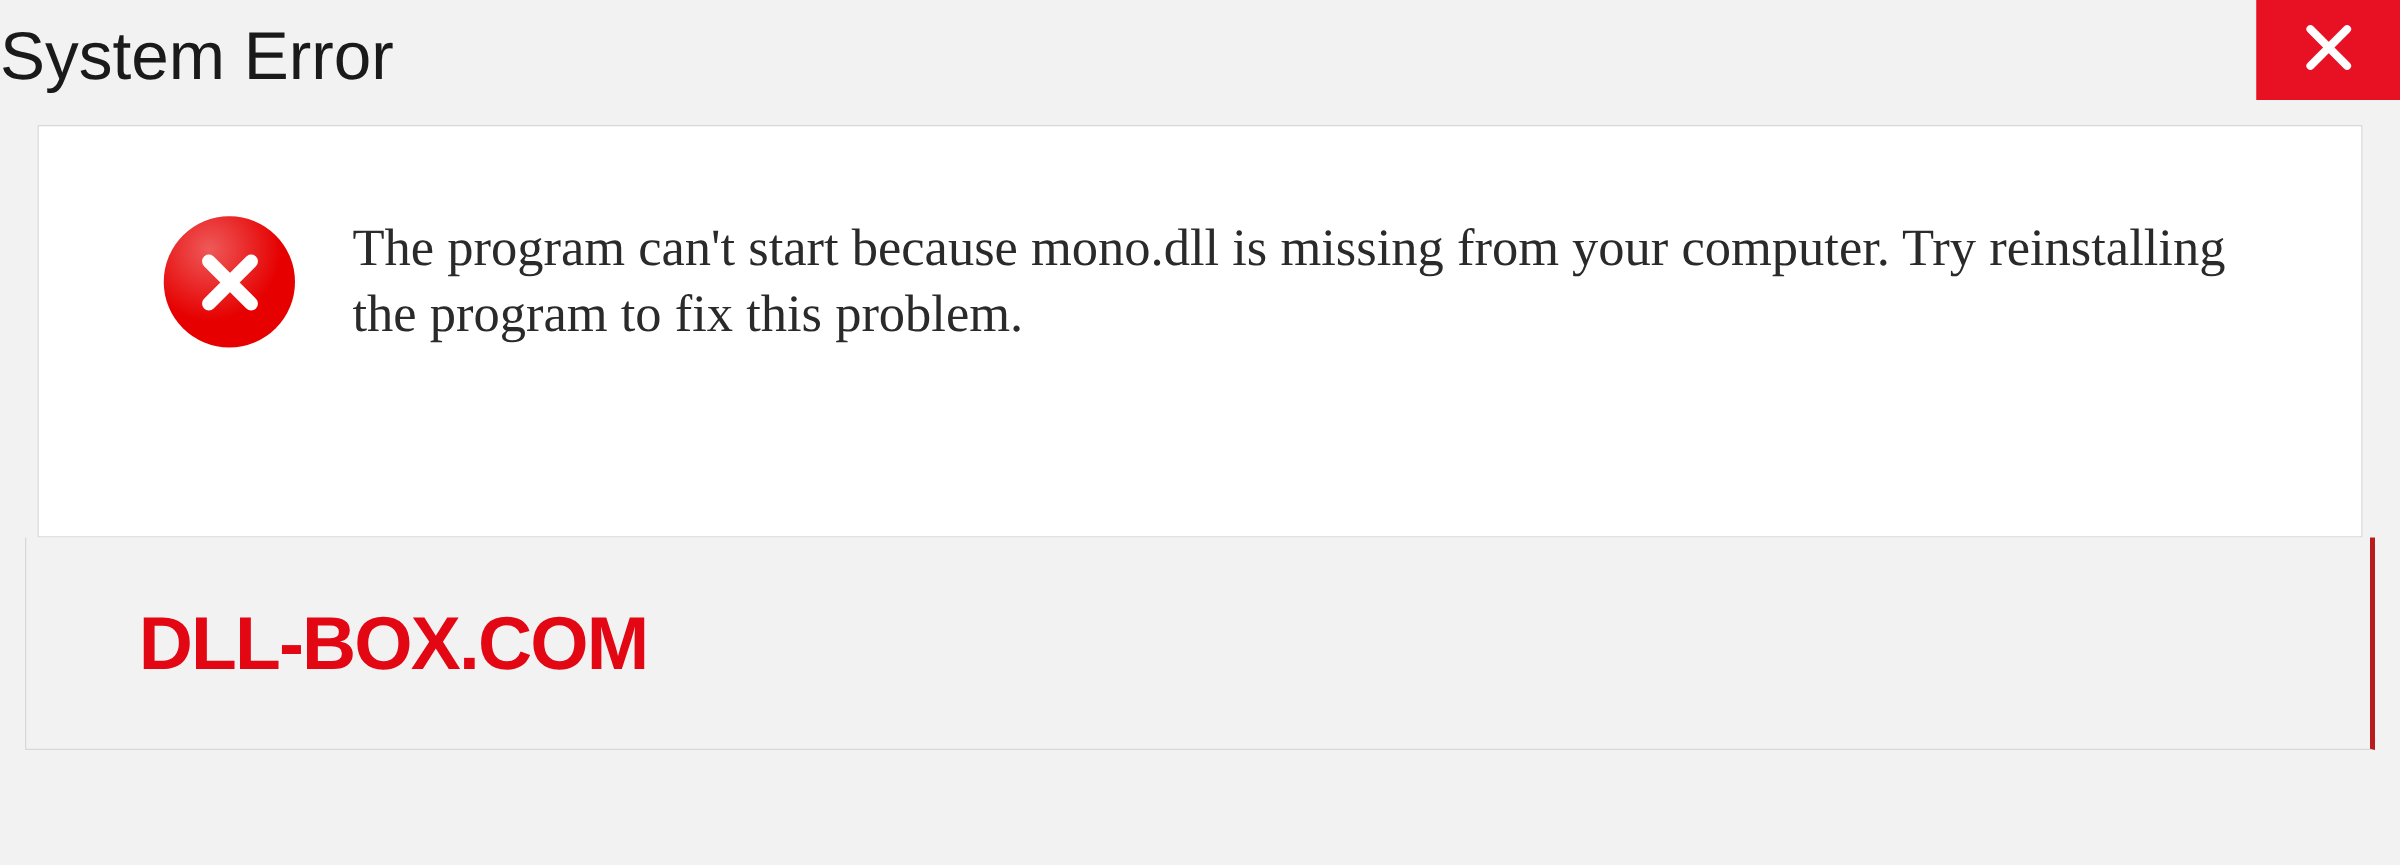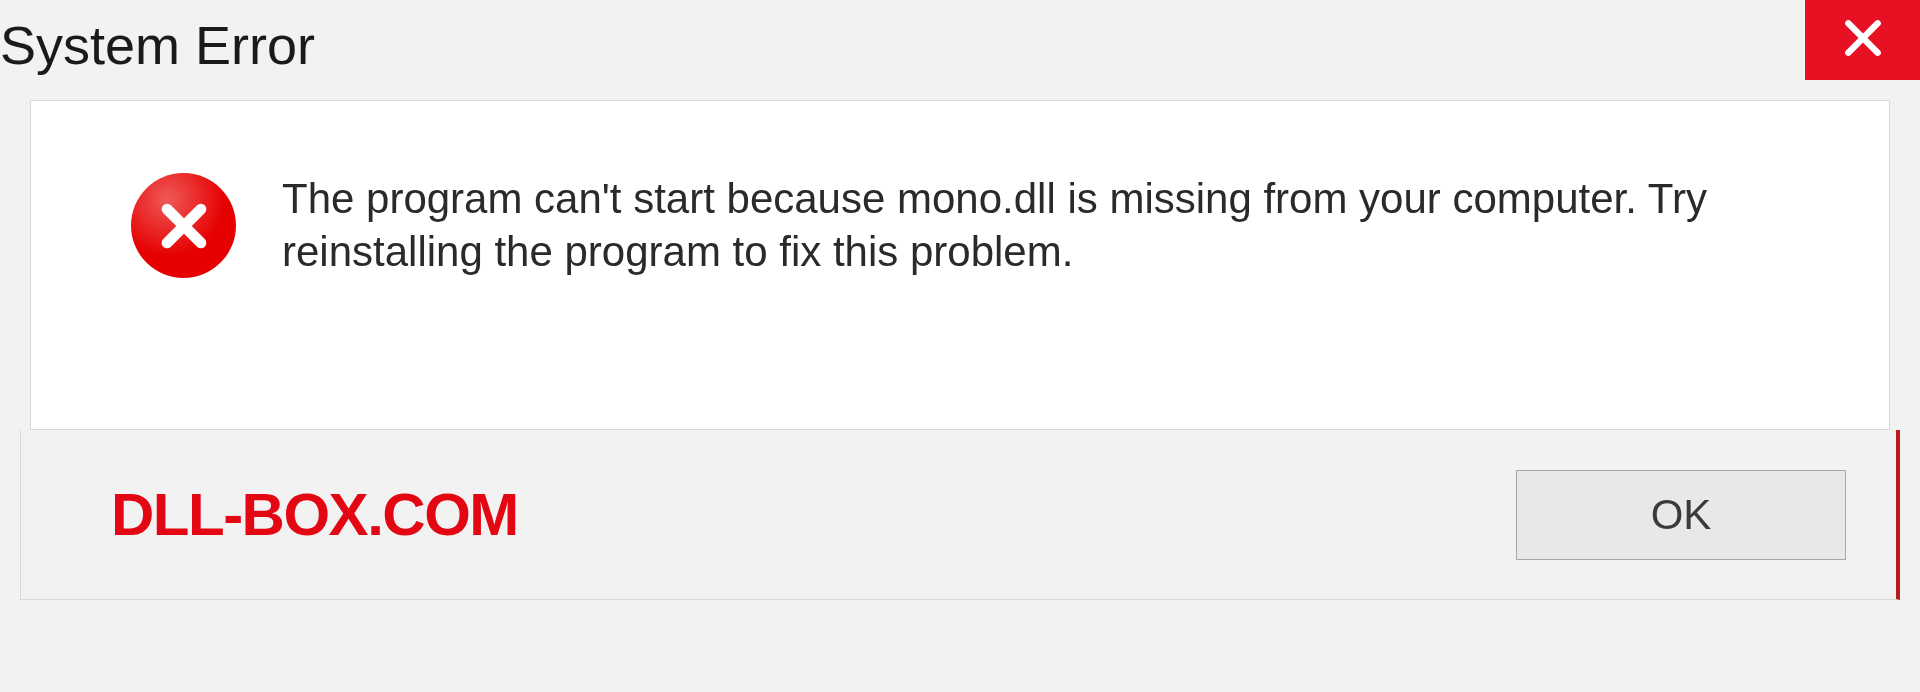--- a/index.html
+++ b/index.html
@@ -44,20 +44,21 @@
     }
     .content-panel {
       margin: 10px 30px 0 30px;
       background: #ffffff;
       border: 1px solid #d8d8d8;
       height: 330px;
       display: flex;
       align-items: flex-start;
       padding: 72px 60px 40px 100px;
       gap: 46px;
+      font-family: Liberation Serif, serif;
     }
     .error-icon-wrap {
       flex-shrink: 0;
       width: 105px;
       height: 105px;
       position: relative;
     }
     .error-icon-circle {
       width: 105px;
       height: 105px;
@@ -145,14 +146,13 @@
         <line x1="5" y1="5" x2="19" y2="19"></line>
         <line x1="19" y1="5" x2="5" y2="19"></line>
       </svg>
     </div>
   </div>
   <div class="message-text">The program can't start because mono.dll is missing from your computer. Try reinstalling the program to fix this problem.</div>
 </div>
 
 <div class="footer-bar">
   <div class="watermark">DLL-BOX.COM</div>
-  <button class="ok-button">OK</button>
 </div>
 
 </body></html>

